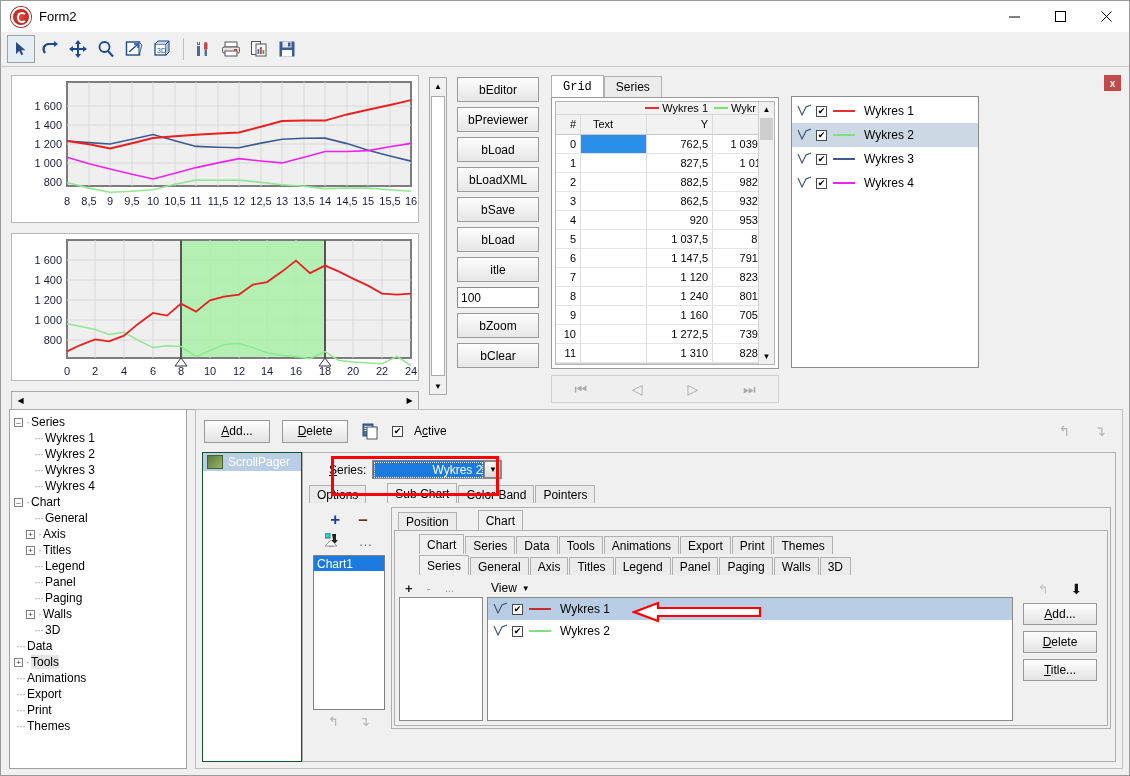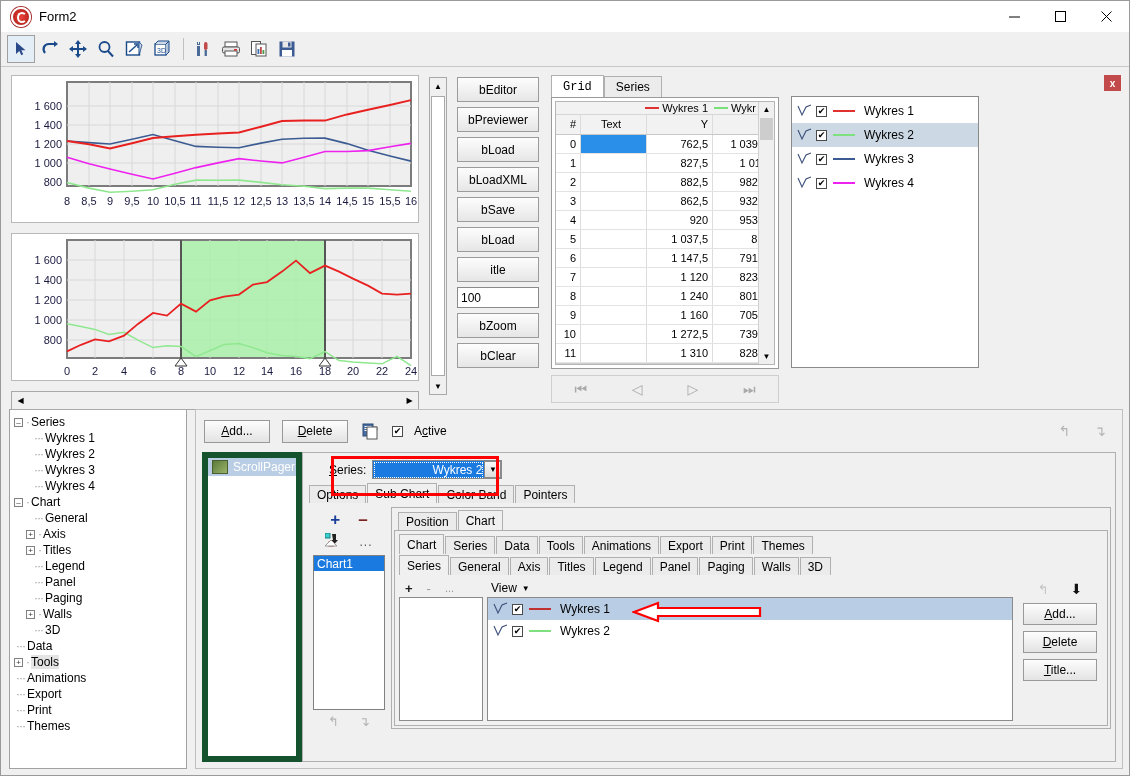--- a/index.html
+++ b/index.html
@@ -92,21 +92,21 @@
   .g-legendrow{height:20px;background:#f2f2f2;display:flex;align-items:center;justify-content:flex-end;font-size:11px;border-bottom:1px solid #d6d6d6;padding-right:2px;}
   .g-leg{display:flex;align-items:center;margin-left:6px;}
   .g-leg i{display:inline-block;width:14px;height:2px;margin-right:3px;}
   .g-hdr{height:19px;background:#f2f2f2;display:flex;align-items:center;font-size:11px;border-bottom:1px solid #c8c8c8;}
   .g-row{height:18px;display:flex;align-items:center;font-size:11px;border-bottom:1px solid #e3e3e3;}
   .c-num{width:24px;text-align:right;padding-right:4px;box-sizing:border-box;}
   .c-text{width:66px;border-left:1px solid #dcdcdc;height:100%;box-sizing:border-box;}
   .c-y{width:66px;text-align:right;padding-right:4px;border-left:1px solid #dcdcdc;height:100%;box-sizing:border-box;line-height:18px;}
   .c-y2{width:52px;text-align:right;padding-right:3px;border-left:1px solid #dcdcdc;height:100%;box-sizing:border-box;line-height:18px;overflow:hidden;}
   .g-hdr .c-num,.g-hdr .c-text,.g-hdr .c-y,.g-hdr .c-y2{line-height:19px;}
-  .g-hdr .c-text{padding-left:20px;}
+  .g-hdr .c-text{padding-left:12px;}
   .sel-cell{background:#2a8fe8;}
   .gvscroll{position:absolute;right:0;top:0;width:15px;bottom:0;background:#f0f0f0;border-left:1px solid #d0d0d0;display:flex;flex-direction:column;align-items:center;}
   .gvscroll .arw{height:15px;display:flex;align-items:center;font-size:8px;}
   .gv-thumb{width:13px;height:22px;background:#cdcdcd;margin-top:1px;}
   .ghscroll{height:16px;background:#f0f0f0;border-top:1px solid #d0d0d0;display:flex;align-items:center;justify-content:space-between;padding:0 2px;font-size:10px;box-sizing:border-box;}
   .gh-thumb{width:34px;height:13px;background:#cdcdcd;}
   .navbar{
     margin-top:6px;height:36px;border:1px solid #cfcfcf;background:#efefef;box-sizing:border-box;
     display:flex;align-items:center;justify-content:space-around;color:#a9a9a9;font-size:14px;
   }
@@ -141,35 +141,35 @@
     display:flex;flex-direction:column;min-width:0;position:relative;}
   .topbar2{height:42px;display:flex;align-items:center;padding:0 8px;gap:12px;flex:0 0 auto;}
   .btn2{width:66px;height:23px;background:linear-gradient(#fdfdfd,#e3e3e3);border:1px solid #999;
     display:flex;align-items:center;justify-content:center;font-size:12px;box-sizing:border-box;}
   .u{text-decoration:underline;}
   .copy-ico{width:20px;height:20px;display:flex;align-items:center;justify-content:center;}
   .chk2{display:flex;align-items:center;font-size:12px;gap:5px;}
   .topbar2 .spacer{flex:1;}
   .arrows2{display:flex;gap:24px;color:#b4b4b4;font-size:14px;padding-right:8px;}
   .content2{flex:1;display:flex;padding:0 6px 6px 6px;gap:0;min-height:0;}
-  .leftlist2{width:100px;border:6px solid #14532d;background:#fff;box-sizing:border-box;}
+  .leftlist2{width:100px;border:1px solid #14532d;background:#fff;box-sizing:border-box;}
   .listitem-sel{background:#b9cde4;color:#fff;height:18px;display:flex;align-items:center;padding-left:4px;font-size:12px;}
   .listitem-sel .ico{width:14px;height:12px;background:linear-gradient(135deg,#5b7a3a,#9ab36a);margin-right:5px;border:1px solid #4a5e2e;}
   .innerpanel{flex:1;border:1px solid #b0b0b0;background:#f0f0f0;box-sizing:border-box;position:relative;min-width:0;}
   .formrow{display:flex;align-items:center;padding:7px 0 0 0;font-size:12px;text-align:right;}
   .combo{width:130px;height:19px;border:1px solid #8a8a8a;background:#1a7ae0;color:#fff;display:flex;align-items:center;
     box-sizing:border-box;}
   .combo .txt{flex:1;padding-left:3px;font-size:12px;border:1px dotted #fff;margin:1px;}
   .combo .arw{width:17px;height:17px;background:linear-gradient(#fafafa,#dcdcdc);border:1px solid #8a8a8a;
     display:flex;align-items:center;justify-content:center;font-size:8px;color:#000;box-sizing:border-box;}
   .redbox{position:absolute;border:3px solid #f00;box-sizing:border-box;pointer-events:none;}
   .tabs-s{display:flex;align-items:flex-end;height:20px;}
   .tabs-s .t{height:18px;padding:0 7px;font-size:12px;border:1px solid #b0b0b0;border-bottom:none;background:#ebebeb;
     display:flex;align-items:center;box-sizing:border-box;margin-right:1px;}
-  .tabs-s .t.active{background:#f0f0f0;height:20px;}
+  .tabs-s .t.active{background:#f0f0f0;height:20px;margin-left:20px;}
   .colbtns{width:84px;display:flex;flex-direction:column;align-items:center;padding-top:4px;gap:2px;}
   .chart1box{width:72px;flex:1;border:1px solid #808080;background:#fff;box-sizing:border-box;}
   .chart1sel{background:#1a7ae0;color:#fff;height:15px;display:flex;align-items:center;padding-left:3px;font-size:12px;}
   .bigpanel{flex:1;border:1px solid #aeaeae;background:#f0f0f0;box-sizing:border-box;display:flex;flex-direction:column;min-width:0;}
   .listframe{border:1px solid #8a8a8a;background:#fff;box-sizing:border-box;flex:1;}
   .srow2{height:22px;display:flex;align-items:center;padding-left:4px;font-size:12px;}
   .srow2.sel{background:#b9cde4;}
   .btmbtn{width:74px;height:22px;background:linear-gradient(#fdfdfd,#e3e3e3);border:1px solid #999;
     display:flex;align-items:center;justify-content:center;font-size:12px;box-sizing:border-box;}
 </style>

